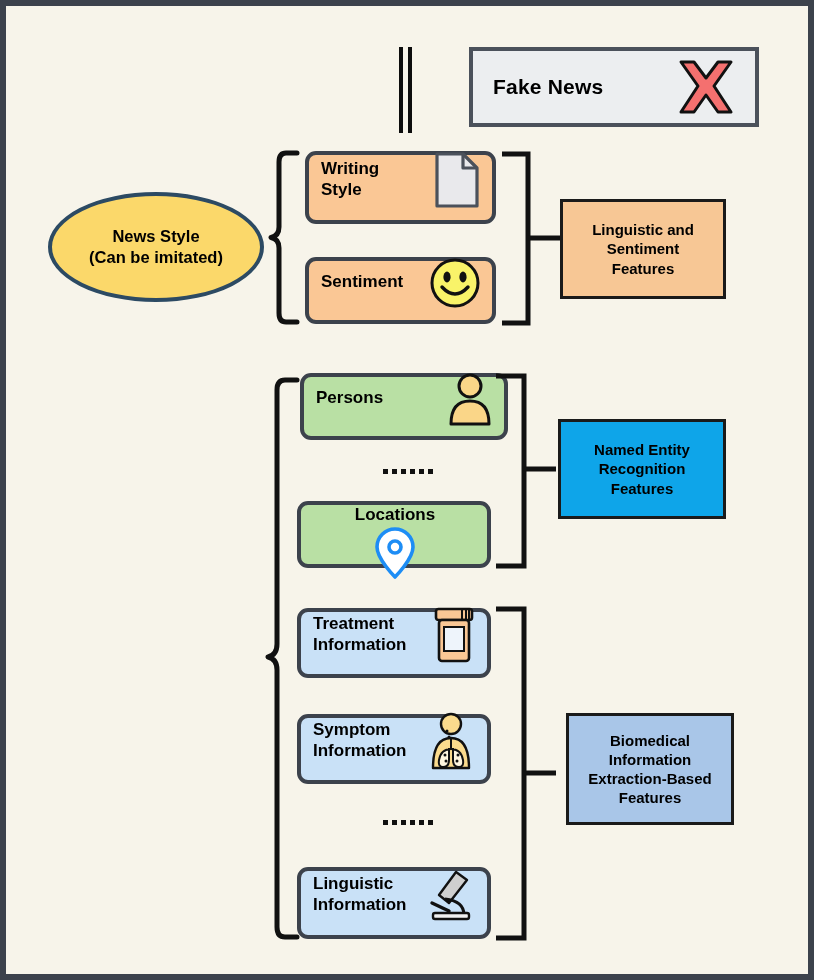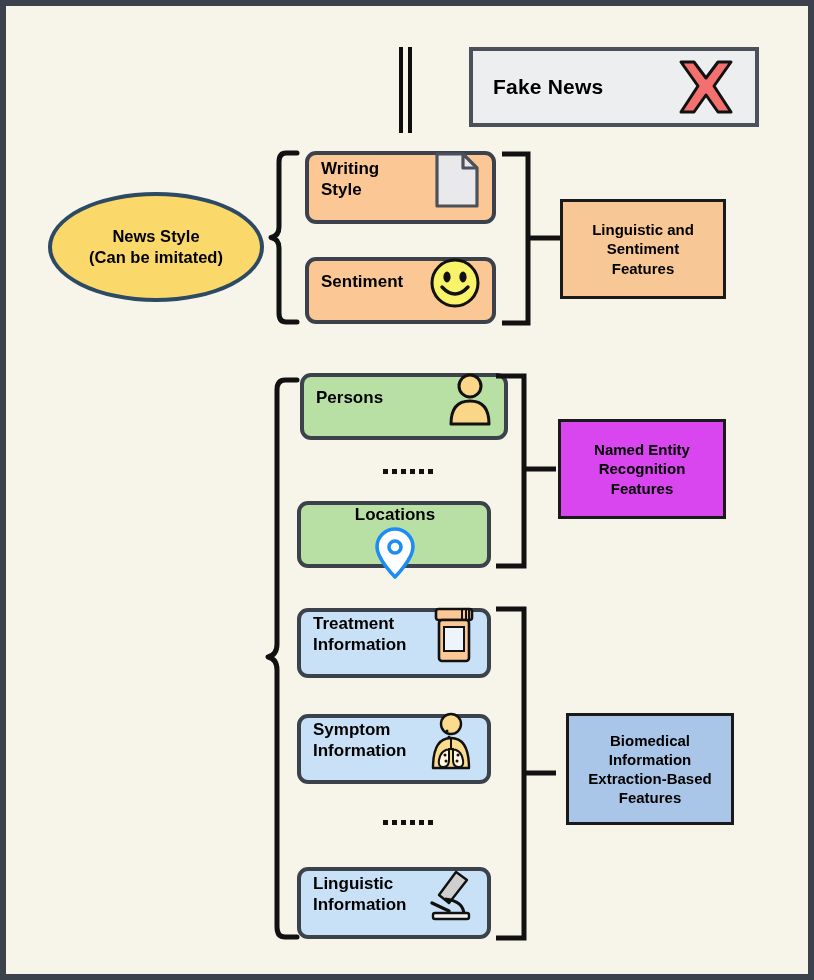--- a/index.html
+++ b/index.html
@@ -55,21 +55,21 @@
 
   
   .feat{
     border:3px solid #1a1a1a;
     display:flex;align-items:center;justify-content:center;text-align:center;
   }
   .feat .ftxt{
     font-weight:bold;font-size:15px;color:#000;line-height:1.28;white-space:pre-line;
   }
   .feat-orange{background:#f7c795;}
-  .feat-green{background:#d946ef;}
+  .feat-green{background:#0ea5e9;}
   .feat-blue{background:#a9c6e8;}
 
   
   .vbar{background:#0d0d0d;}
 
   
   .dots{display:flex;gap:4px;align-items:center;}
   .dots i{display:block;width:5px;height:5px;background:#111;}
 
   svg{display:block;overflow:visible;}

